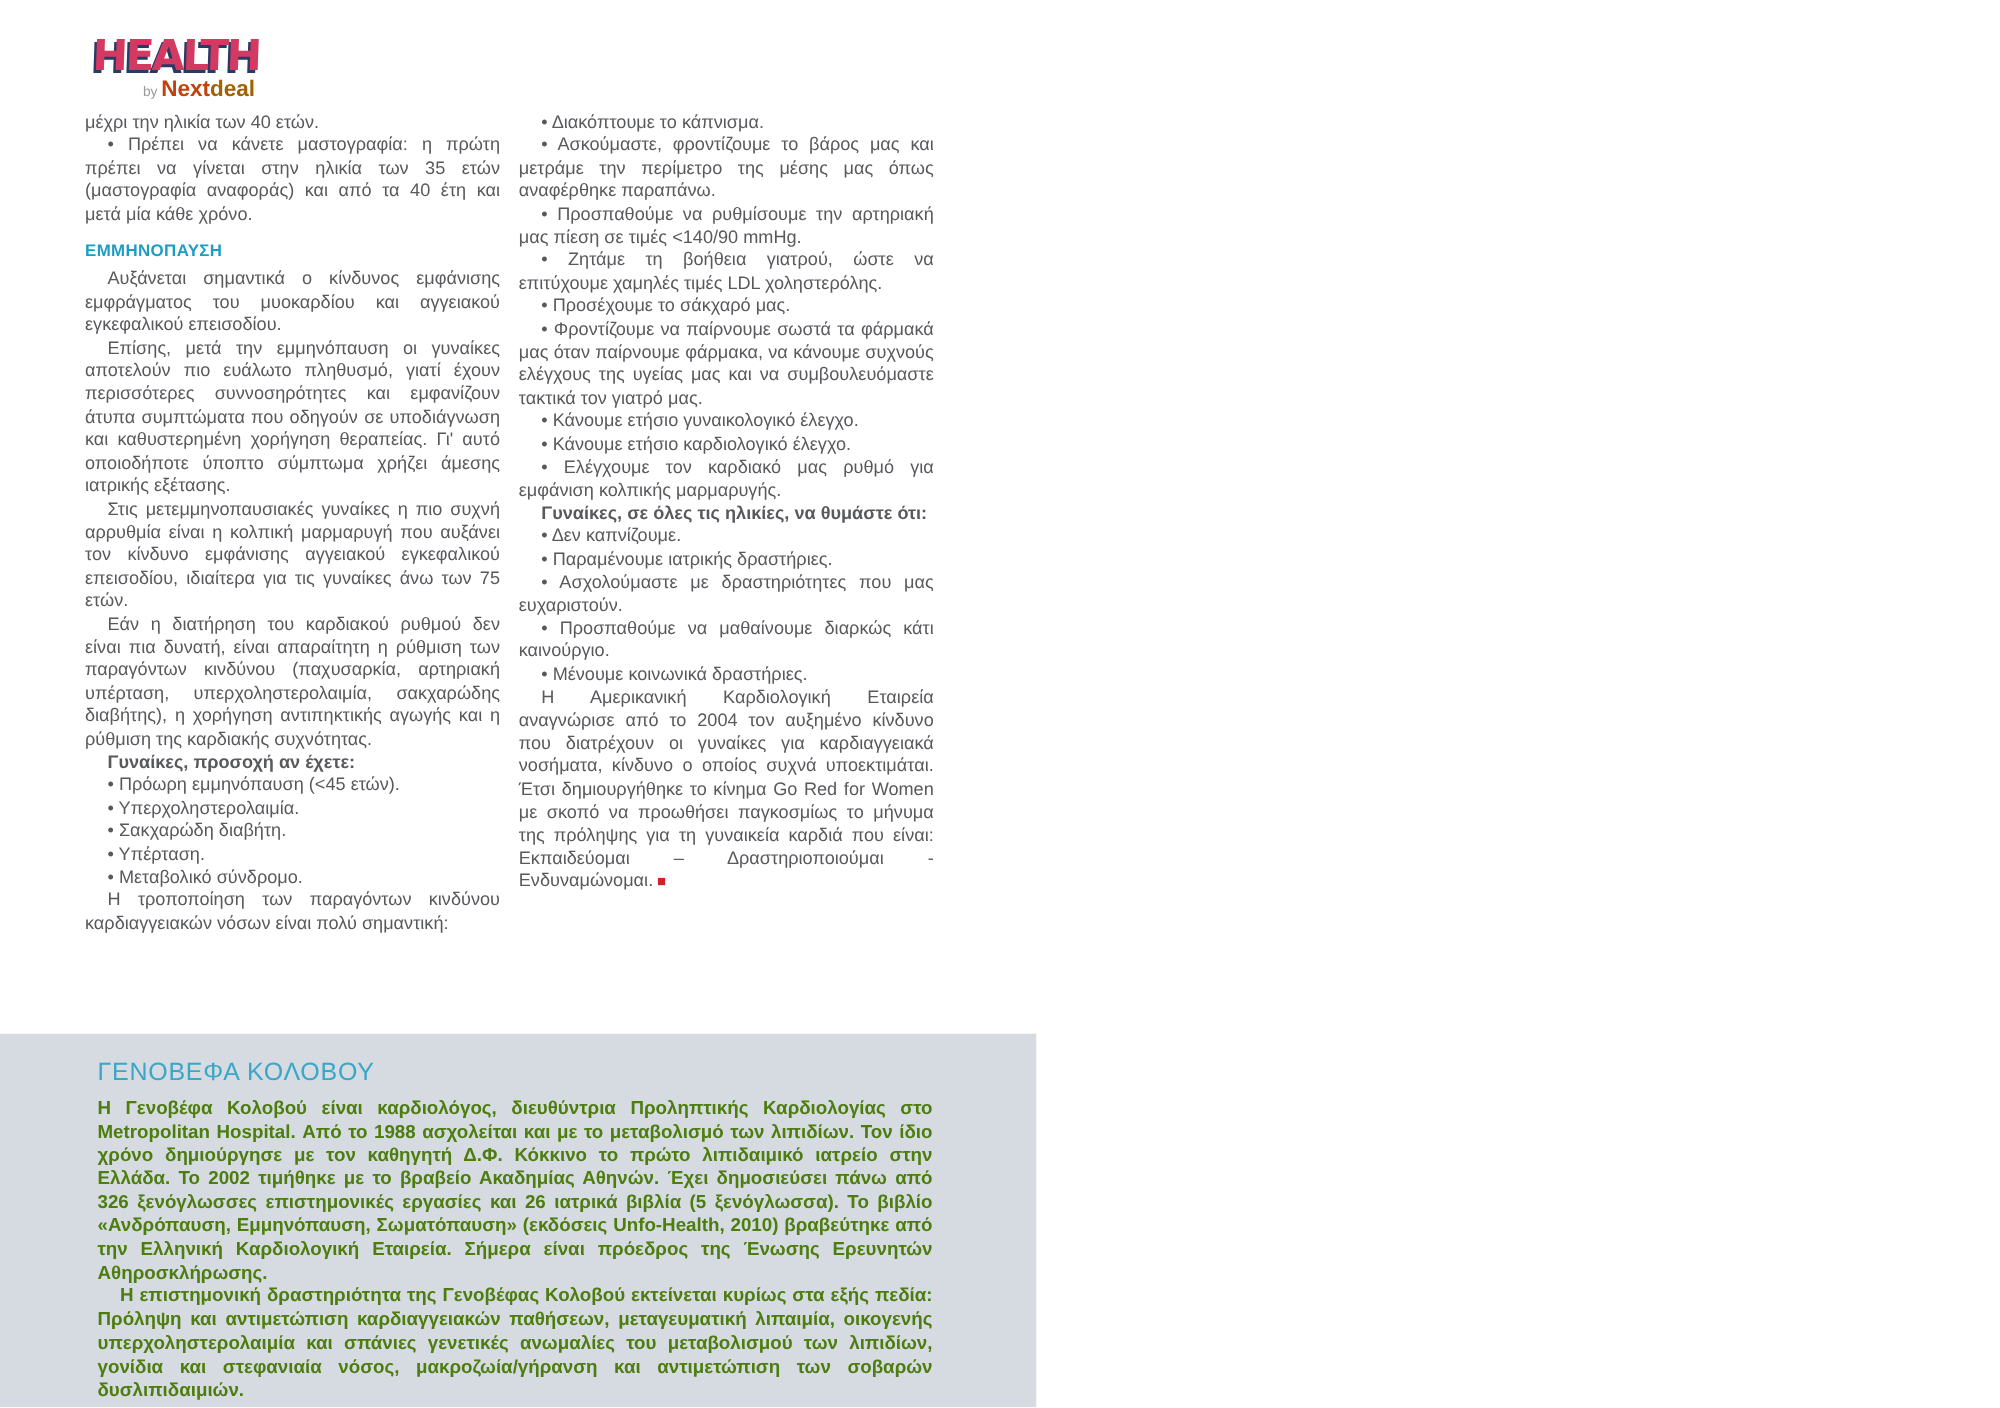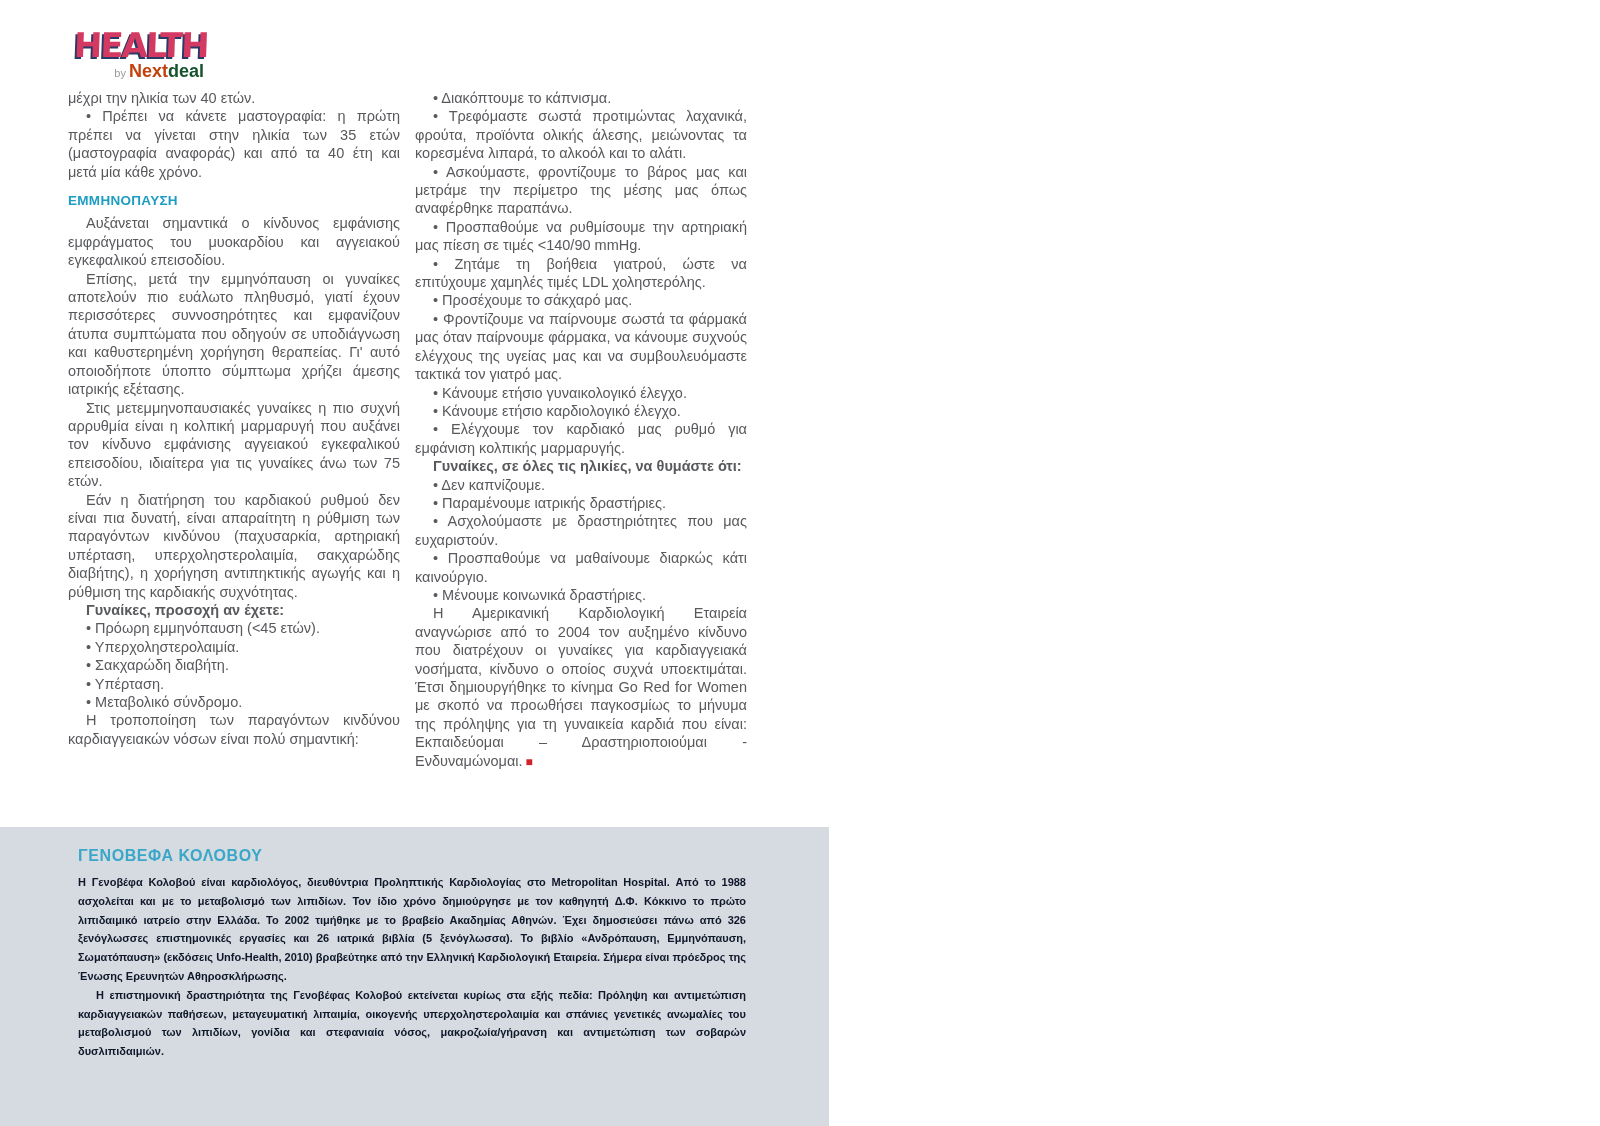--- a/index.html
+++ b/index.html
@@ -12,21 +12,21 @@
   .logo { position:absolute; left:74px; top:28px; width:130px; }
   .logo-health {
     font-family:"DejaVu Sans", sans-serif;
     font-size:34px; font-weight:bold; letter-spacing:-2px;
     color:#d43961; text-shadow:-2px 2px 0 #2a3a66;
     transform:skewX(-2deg); line-height:1;
   }
   .logo-sub { text-align:right; margin-top:0px; line-height:1; white-space:nowrap; }
   .logo-by { font-size:11px; color:#9a9a9e; margin-right:3px; }
   .logo-next { font-size:18px; font-weight:bold; color:#c2410c; }
-  .logo-deal { font-size:18px; font-weight:bold; color:#14532d; }
+  .logo-deal { font-size:18px; font-weight:bold; color:#a16207; }
 
   
   .col {
     position:absolute; top:89px; width:332px;
     font-size:14.5px; line-height:18.4px; color:#58595c;
     text-align:justify;
   }
   .col1 { left:68px; }
   .col2 { left:415px; }
   p.p { margin:0; }
@@ -38,26 +38,26 @@
   }
   .end-marker { color:#d0232a; font-size:12px; margin-left:3px; }
 
   
   .bio-box {
     position:absolute; left:0; top:827px; width:829px; height:299px;
     background:#d5dbe0;
   }
   .bio-inner { padding:20px 0 0 78px; width:668px; }
   .bio-title {
-    color:#3aa7c8; font-size:16px; font-weight:bold;
+    color:#3aa7c8; font-size:20px; font-weight:normal;
     letter-spacing:0.6px; margin:0 0 8px 0;
   }
   .bio-p {
-    margin:0; font-size:11px; line-height:18.8px; font-weight:bold;
-    color:#0f172a; text-align:justify;
+    margin:0; font-size:15px; line-height:18.8px; font-weight:bold;
+    color:#4d7c0f; text-align:justify;
   }
 </style>
 </head>
 <body>
 
 <div class="page">
 
   <div class="logo">
     <div class="logo-health">HEALTH</div>
     <div class="logo-sub">
@@ -77,21 +77,20 @@
     <p class="p ind">• Πρόωρη εμμηνόπαυση (&lt;45 ετών).</p>
     <p class="p ind">• Υπερχοληστερολαιμία.</p>
     <p class="p ind">• Σακχαρώδη διαβήτη.</p>
     <p class="p ind">• Υπέρταση.</p>
     <p class="p ind">• Μεταβολικό σύνδρομο.</p>
     <p class="p ind">Η τροποποίηση των παραγόντων κινδύνου καρδιαγγειακών νόσων είναι πολύ σημαντική:</p>
   </div>
 
   <div class="col col2">
     <p class="p ind">• Διακόπτουμε το κάπνισμα.</p>
-    <p class="p ind">• Τρεφόμαστε σωστά προτιμώντας λαχανικά, φρούτα, προϊόντα ολικής άλεσης, μειώνοντας τα κορεσμένα λιπαρά, το αλκοόλ και το αλάτι.</p>
     <p class="p ind">• Ασκούμαστε, φροντίζουμε το βάρος μας και μετράμε την περίμετρο της μέσης μας όπως αναφέρθηκε παραπάνω.</p>
     <p class="p ind">• Προσπαθούμε να ρυθμίσουμε την αρτηριακή μας πίεση σε τιμές &lt;140/90 mmHg.</p>
     <p class="p ind">• Ζητάμε τη βοήθεια γιατρού, ώστε να επιτύχουμε χαμηλές τιμές LDL χοληστερόλης.</p>
     <p class="p ind">• Προσέχουμε το σάκχαρό μας.</p>
     <p class="p ind">• Φροντίζουμε να παίρνουμε σωστά τα φάρμακά μας όταν παίρνουμε φάρμακα, να κάνουμε συχνούς ελέγχους της υγείας μας και να συμβουλευόμαστε τακτικά τον γιατρό μας.</p>
     <p class="p ind">• Κάνουμε ετήσιο γυναικολογικό έλεγχο.</p>
     <p class="p ind">• Κάνουμε ετήσιο καρδιολογικό έλεγχο.</p>
     <p class="p ind">• Ελέγχουμε τον καρδιακό μας ρυθμό για εμφάνιση κολπικής μαρμαρυγής.</p>
     <p class="p ind bold">Γυναίκες, σε όλες τις ηλικίες, να θυμάστε ότι:</p>
     <p class="p ind">• Δεν καπνίζουμε.</p>

